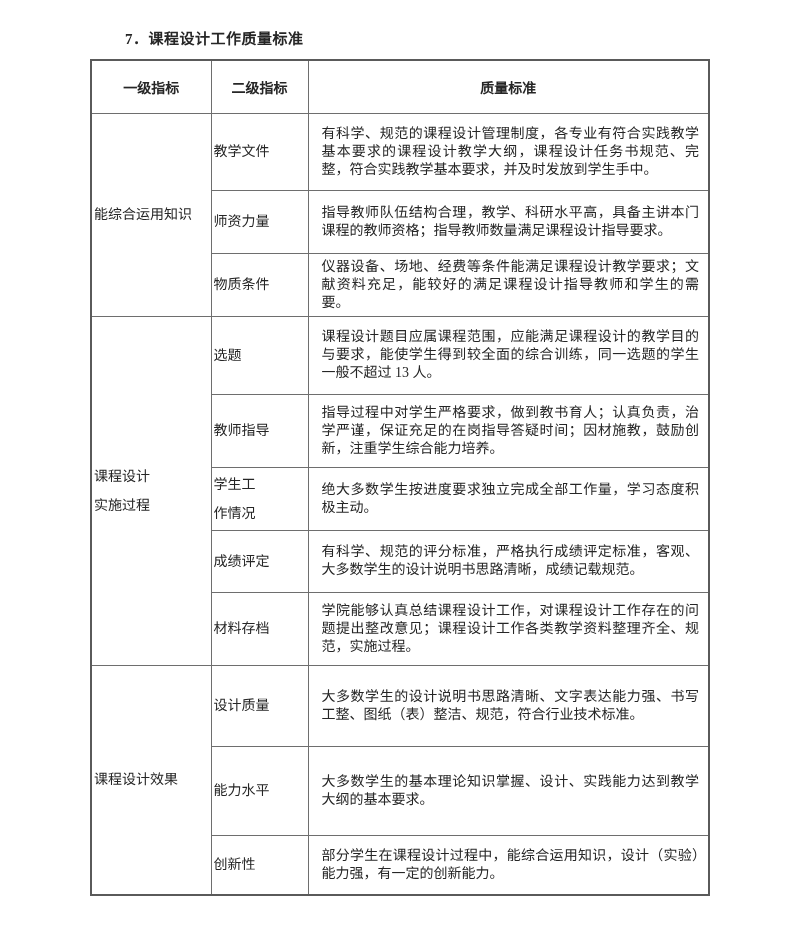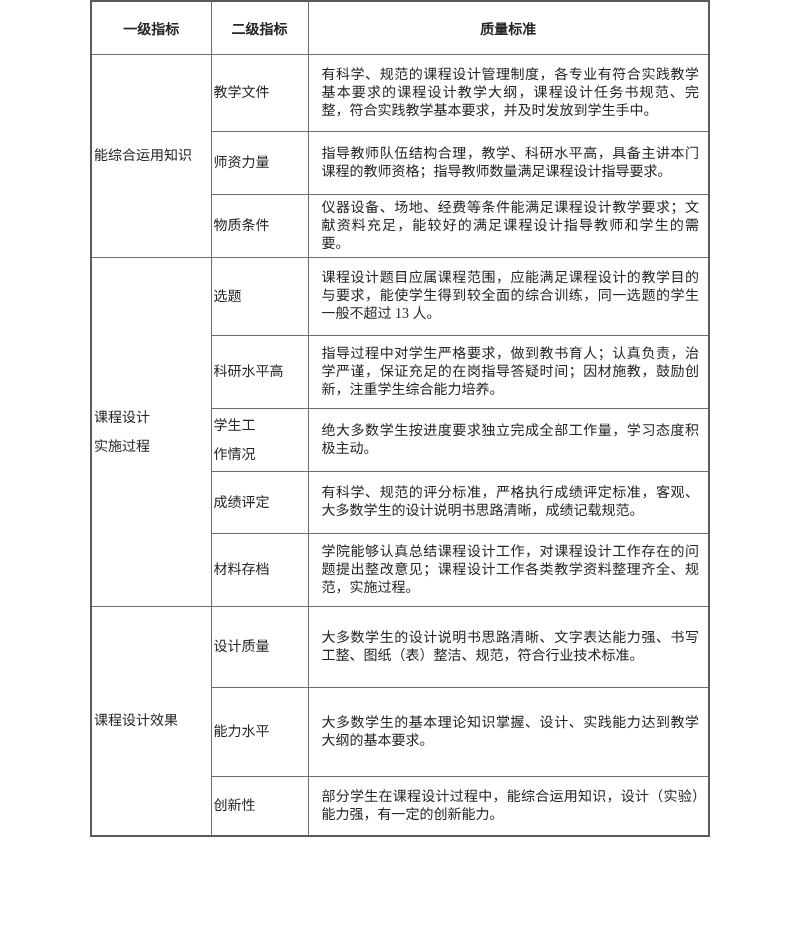--- a/index.html
+++ b/index.html
@@ -60,20 +60,21 @@
   }
   col.c1 { width: 120px; }
   col.c2 { width: 97px; }
   col.c3 { width: 401px; }
 </style>
 </head>
 <body>
 
 <div class="page">
 
+  <h1 class="doc-title">7．课程设计工作质量标准</h1>
 
   <table class="quality-table">
     <colgroup>
       <col class="c1">
         <col class="c2">
         <col class="c3">
     </colgroup>
     <thead>
       <tr style="height:53px;">
         <th>一级指标</th>
@@ -97,21 +98,21 @@
         <td class="std-cell">仪器设备、场地、经费等条件能满足课程设计教学要求；文献资料充足，能较好的满足课程设计指导教师和学生的需要。</td>
       </tr>
 
       <tr style="height:78px;">
         <td class="l1-cell" rowspan="5">课程设计
 实施过程</td>
         <td class="l2-cell">选题</td>
         <td class="std-cell">课程设计题目应属课程范围，应能满足课程设计的教学目的与要求，能使学生得到较全面的综合训练，同一选题的学生一般不超过 13 人。</td>
       </tr>
       <tr style="height:73px;">
-        <td class="l2-cell">科研水平高</td>
+        <td class="l2-cell">教师指导</td>
         <td class="std-cell">指导过程中对学生严格要求，做到教书育人；认真负责，治学严谨，保证充足的在岗指导答疑时间；因材施教，鼓励创新，注重学生综合能力培养。</td>
       </tr>
       <tr style="height:60px;">
         <td class="l2-cell">学生工
 作情况</td>
         <td class="std-cell">绝大多数学生按进度要求独立完成全部工作量，学习态度积极主动。</td>
       </tr>
       <tr style="height:62px;">
         <td class="l2-cell">成绩评定</td>
         <td class="std-cell">有科学、规范的评分标准，严格执行成绩评定标准，客观、大多数学生的设计说明书思路清晰，成绩记载规范。</td>

